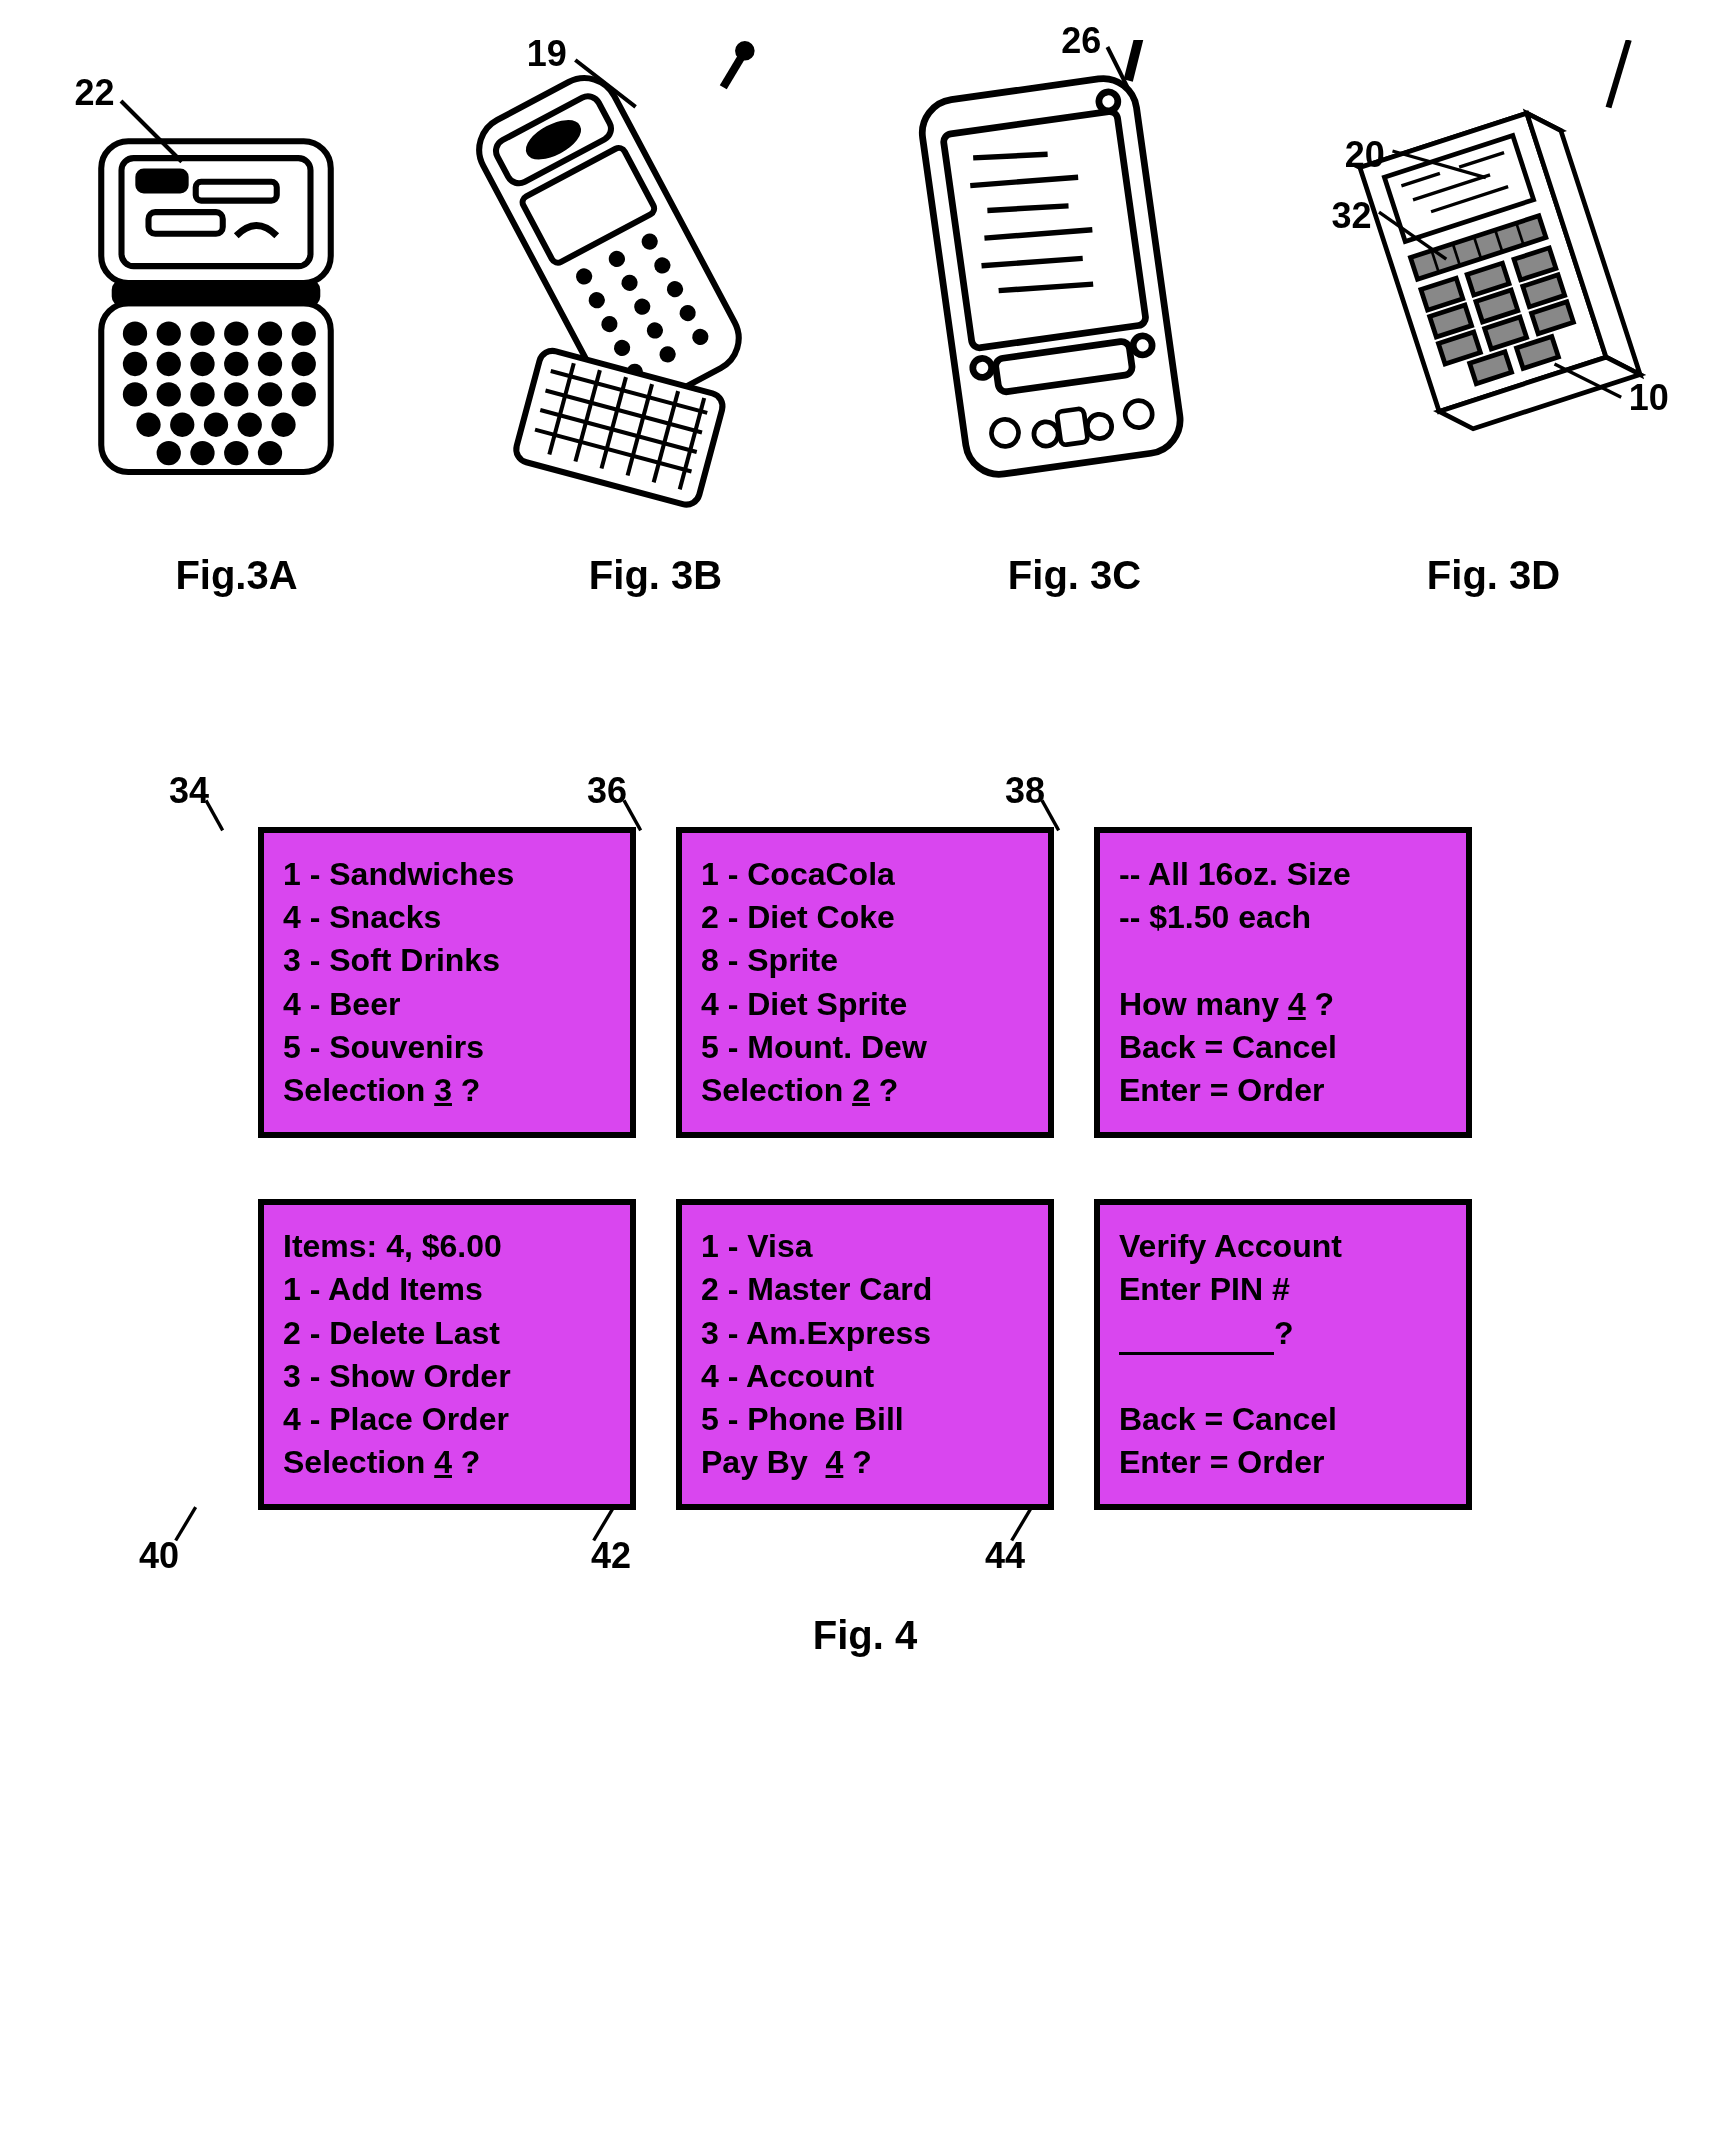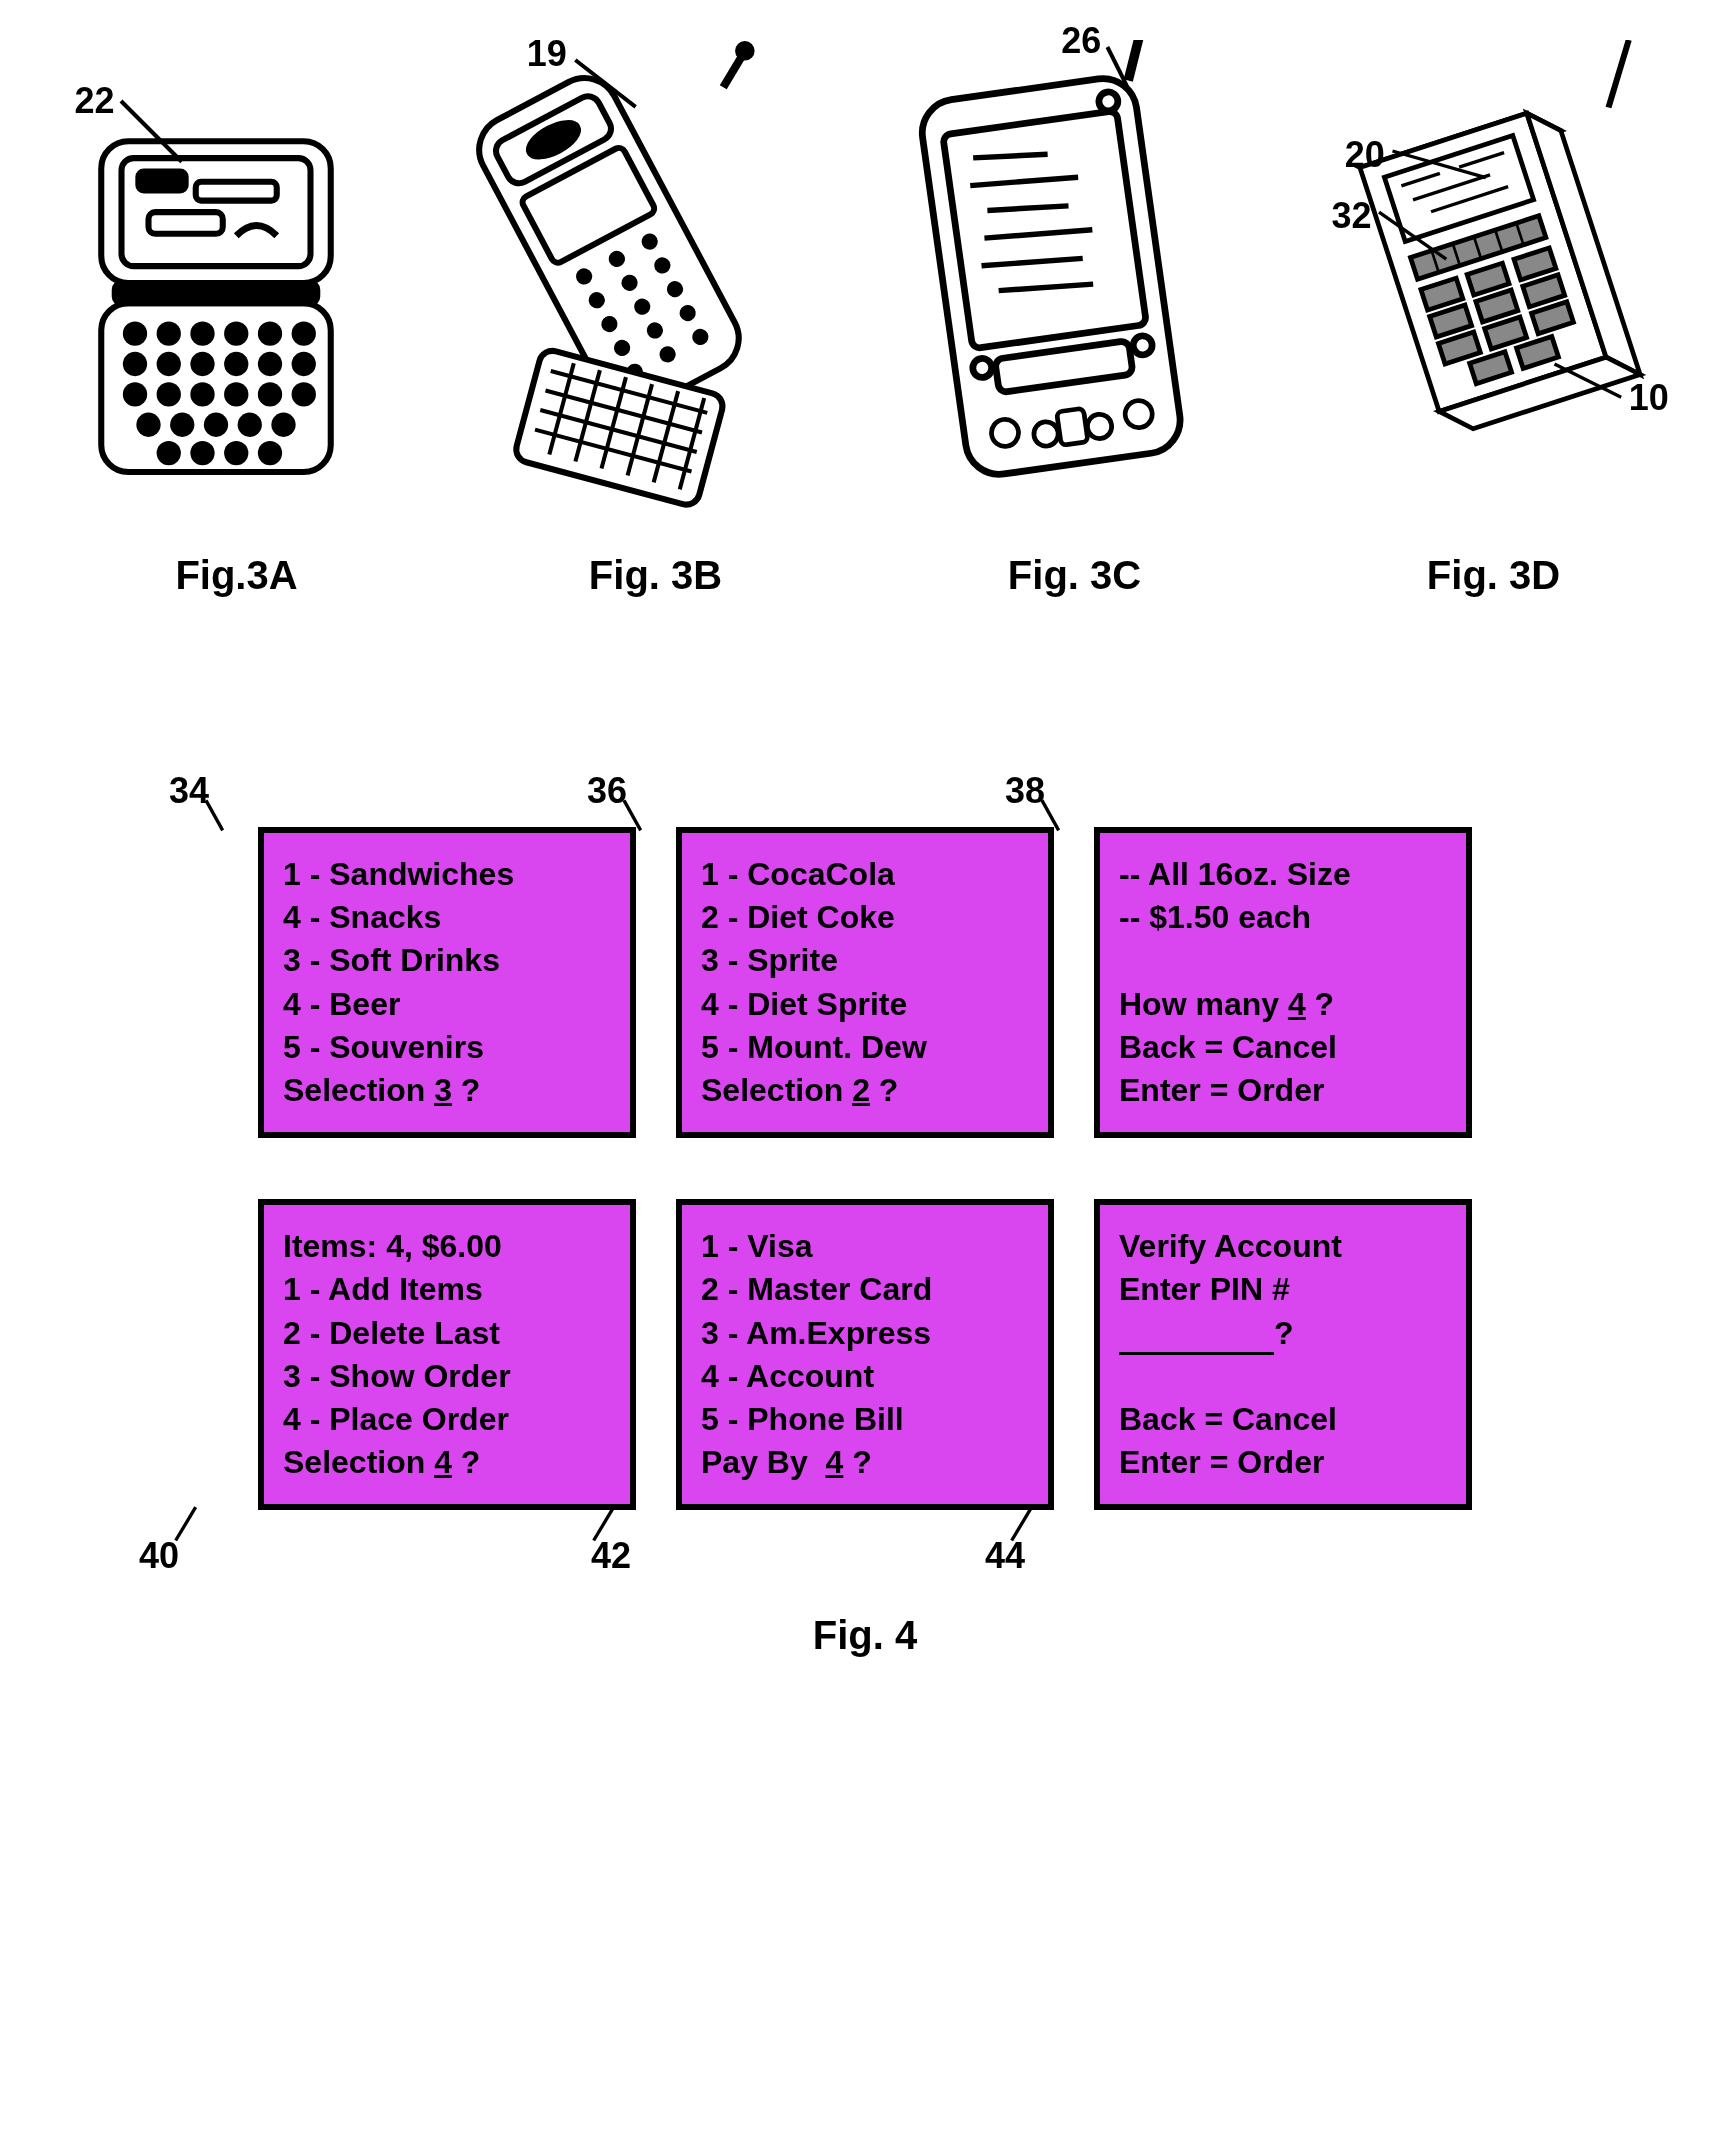--- a/index.html
+++ b/index.html
@@ -90,21 +90,21 @@
     height: 27px;
     vertical-align: bottom;
   }
 </style>
 </head>
 <body>
 
 <div class="top-row">
 
   <div class="device-cell">
-    <div class="ref-label" style="top:40px; left:-6.7px;">22</div>
+    <div class="ref-label" style="top:32px; left:-6.7px;">22</div>
     <svg class="lead-svg" style="top:61px; left:40px; width:81px; height:81px;" viewBox="0 0 120 120" width="81" height="81">
         <line x1="0" y1="0" x2="90" y2="90" stroke="#000" stroke-width="6"></line>
       </svg>
     <svg class="device-svg-narrow" viewBox="0 0 400 720">
       <g transform="translate(30,150)" stroke="#000" stroke-width="9" fill="none">
 
         <rect x="0" y="0" width="340" height="210" rx="40"></rect>
         <rect x="30" y="25" width="280" height="160" rx="18"></rect>
 
         <rect x="55" y="45" width="70" height="28" rx="8" fill="#000"></rect>
@@ -337,21 +337,21 @@
     <div class="screen-line">4 - Snacks</div>
     <div class="screen-line">3 - Soft Drinks</div>
     <div class="screen-line">4 - Beer</div>
     <div class="screen-line">5 - Souvenirs</div>
     <div class="screen-line"><span>Selection</span> <span class="u">3</span> <span>?</span></div>
   </div>
 
   <div class="screen-box">
     <div class="screen-line">1 - CocaCola</div>
     <div class="screen-line">2 - Diet Coke</div>
-    <div class="screen-line">3 - Sprite</div>
+    <div class="screen-line">8 - Sprite</div>
     <div class="screen-line">4 - Diet Sprite</div>
     <div class="screen-line">5 - Mount. Dew</div>
     <div class="screen-line"><span>Selection</span> <span class="u">2</span> <span>?</span></div>
   </div>
 
   <div class="screen-box">
     <div class="screen-line">-- All 16oz. Size</div>
     <div class="screen-line">-- $1.50 each</div>
     <div class="screen-line">&nbsp;</div>
     <div class="screen-line"><span>How many</span> <span class="u">4</span> <span>?</span></div>

